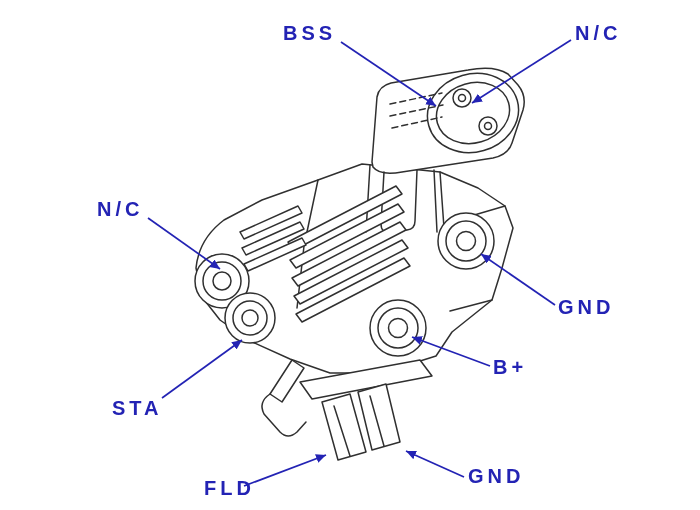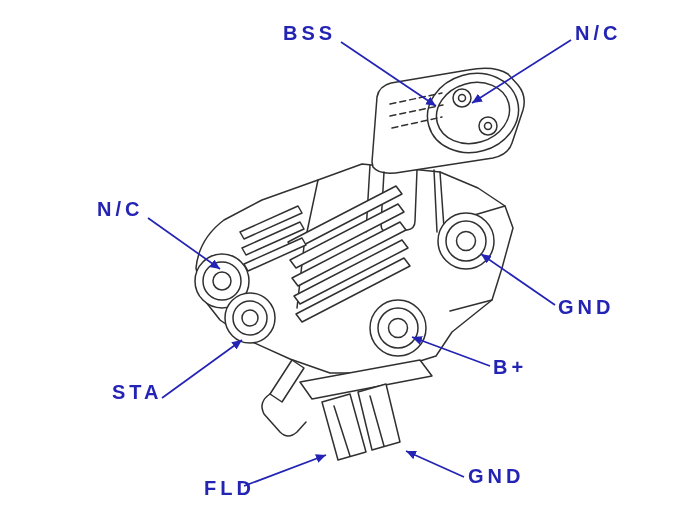--- a/index.html
+++ b/index.html
@@ -141,17 +141,17 @@
       <line class="leader" x1="244" y1="486" x2="326" y2="455"></line>
       <line class="leader" x1="464" y1="477" x2="406" y2="451"></line>
     </g>
   </svg>
 
   <div class="label" style="left:283px; top:22px">BSS</div>
   <div class="label" style="left:575px; top:22px">N/C</div>
   <div class="label" style="left:97px;  top:198px">N/C</div>
   <div class="label" style="left:558px; top:296px">GND</div>
   <div class="label" style="left:493px; top:356px">B+</div>
-  <div class="label" style="left:112px; top:381px">STA</div>
+  <div class="label" style="left:112px; top:397px">STA</div>
   <div class="label" style="left:204px; top:477px">FLD</div>
   <div class="label" style="left:468px; top:465px">GND</div>
 
 </div>
 
 </body></html>

